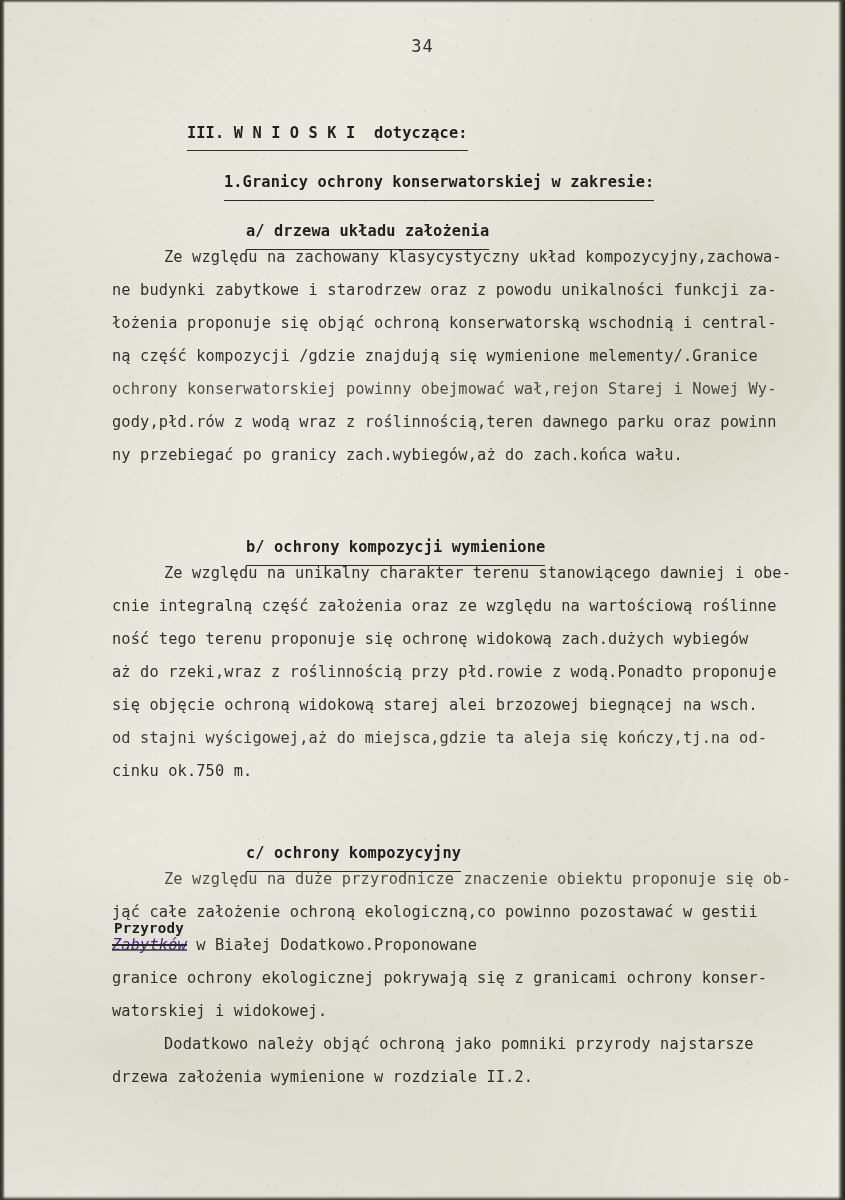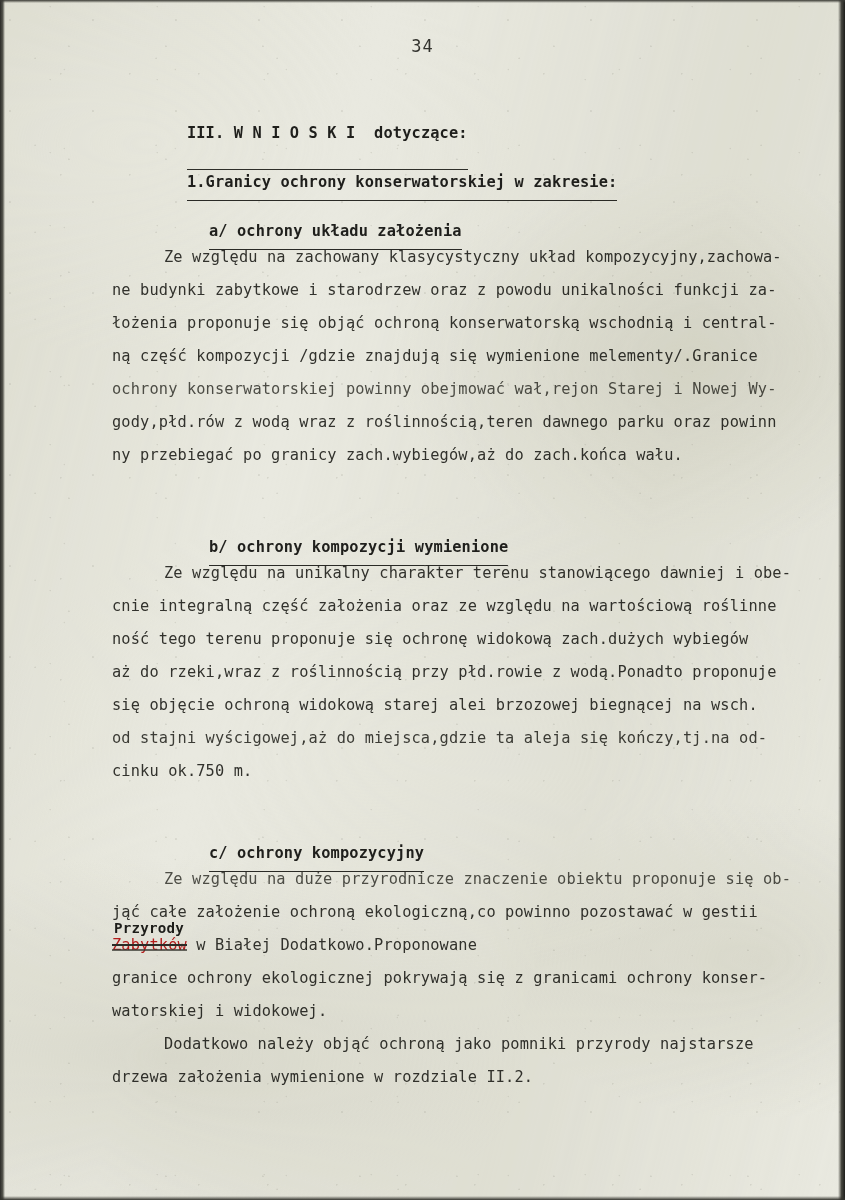--- a/index.html
+++ b/index.html
@@ -114,36 +114,38 @@
   .gap-md { height: 26px; }
 
   .ind-head { padding-left: 22px; }
   .ind-par  { padding-left: 52px; }
 
   
   .uline {
     border-bottom: 1.6px solid #2a2a26;
     padding-bottom: 1px;
     display: inline-block;
+    margin-left: 37px;
   }
   .uline-dot {
     display: inline-block;
     border-bottom: 1.6px solid #2f2f2a;
-    padding-bottom: 19px;
+    padding-bottom: 0;
   }
 
   
   .corr-wrap {
     position: relative;
     display: inline-block;
   }
   .struck {
     position: relative;
     display: inline-block;
-    color: #b91c1c;
+    color: #4c1d95;
+    font-style: italic;
   }
   .struck::after {
     content: "";
     position: absolute;
     left: 0; right: 0;
     top: 46%;
     height: 1.5px;
     background: #2c2c27;
   }
   .struck::before {
@@ -182,21 +184,21 @@
 
       <div class="gap-sm"></div>
 
       <div class="ln heavy">
         <span class="uline">1.Granicy ochrony konserwatorskiej w zakresie:</span>
       </div>
 
       <div class="gap-sm"></div>
 
       <div class="ln heavy ind-head">
-        <span class="uline">a/ ochrony układu założenia</span>
+        <span class="uline">a/ drzewa układu założenia</span>
       </div>
 
       <div class="gap-md"></div>
 
       <div class="ln ind-par">Ze względu na zachowany klasycystyczny układ kompozycyjny,zachowa-</div>
       <div class="ln">ne budynki zabytkowe i starodrzew oraz z powodu unikalności funkcji za-</div>
       <div class="ln">łożenia proponuje się objąć ochroną konserwatorską wschodnią i central-</div>
       <div class="ln">ną część kompozycji /gdzie znajdują się wymienione melementy/.Granice</div>
       <div class="ln light">ochrony konserwatorskiej powinny obejmować wał,rejon Starej i Nowej Wy-</div>
       <div class="ln">gody,płd.rów z wodą wraz z roślinnością,teren dawnego parku oraz powinn</div>

